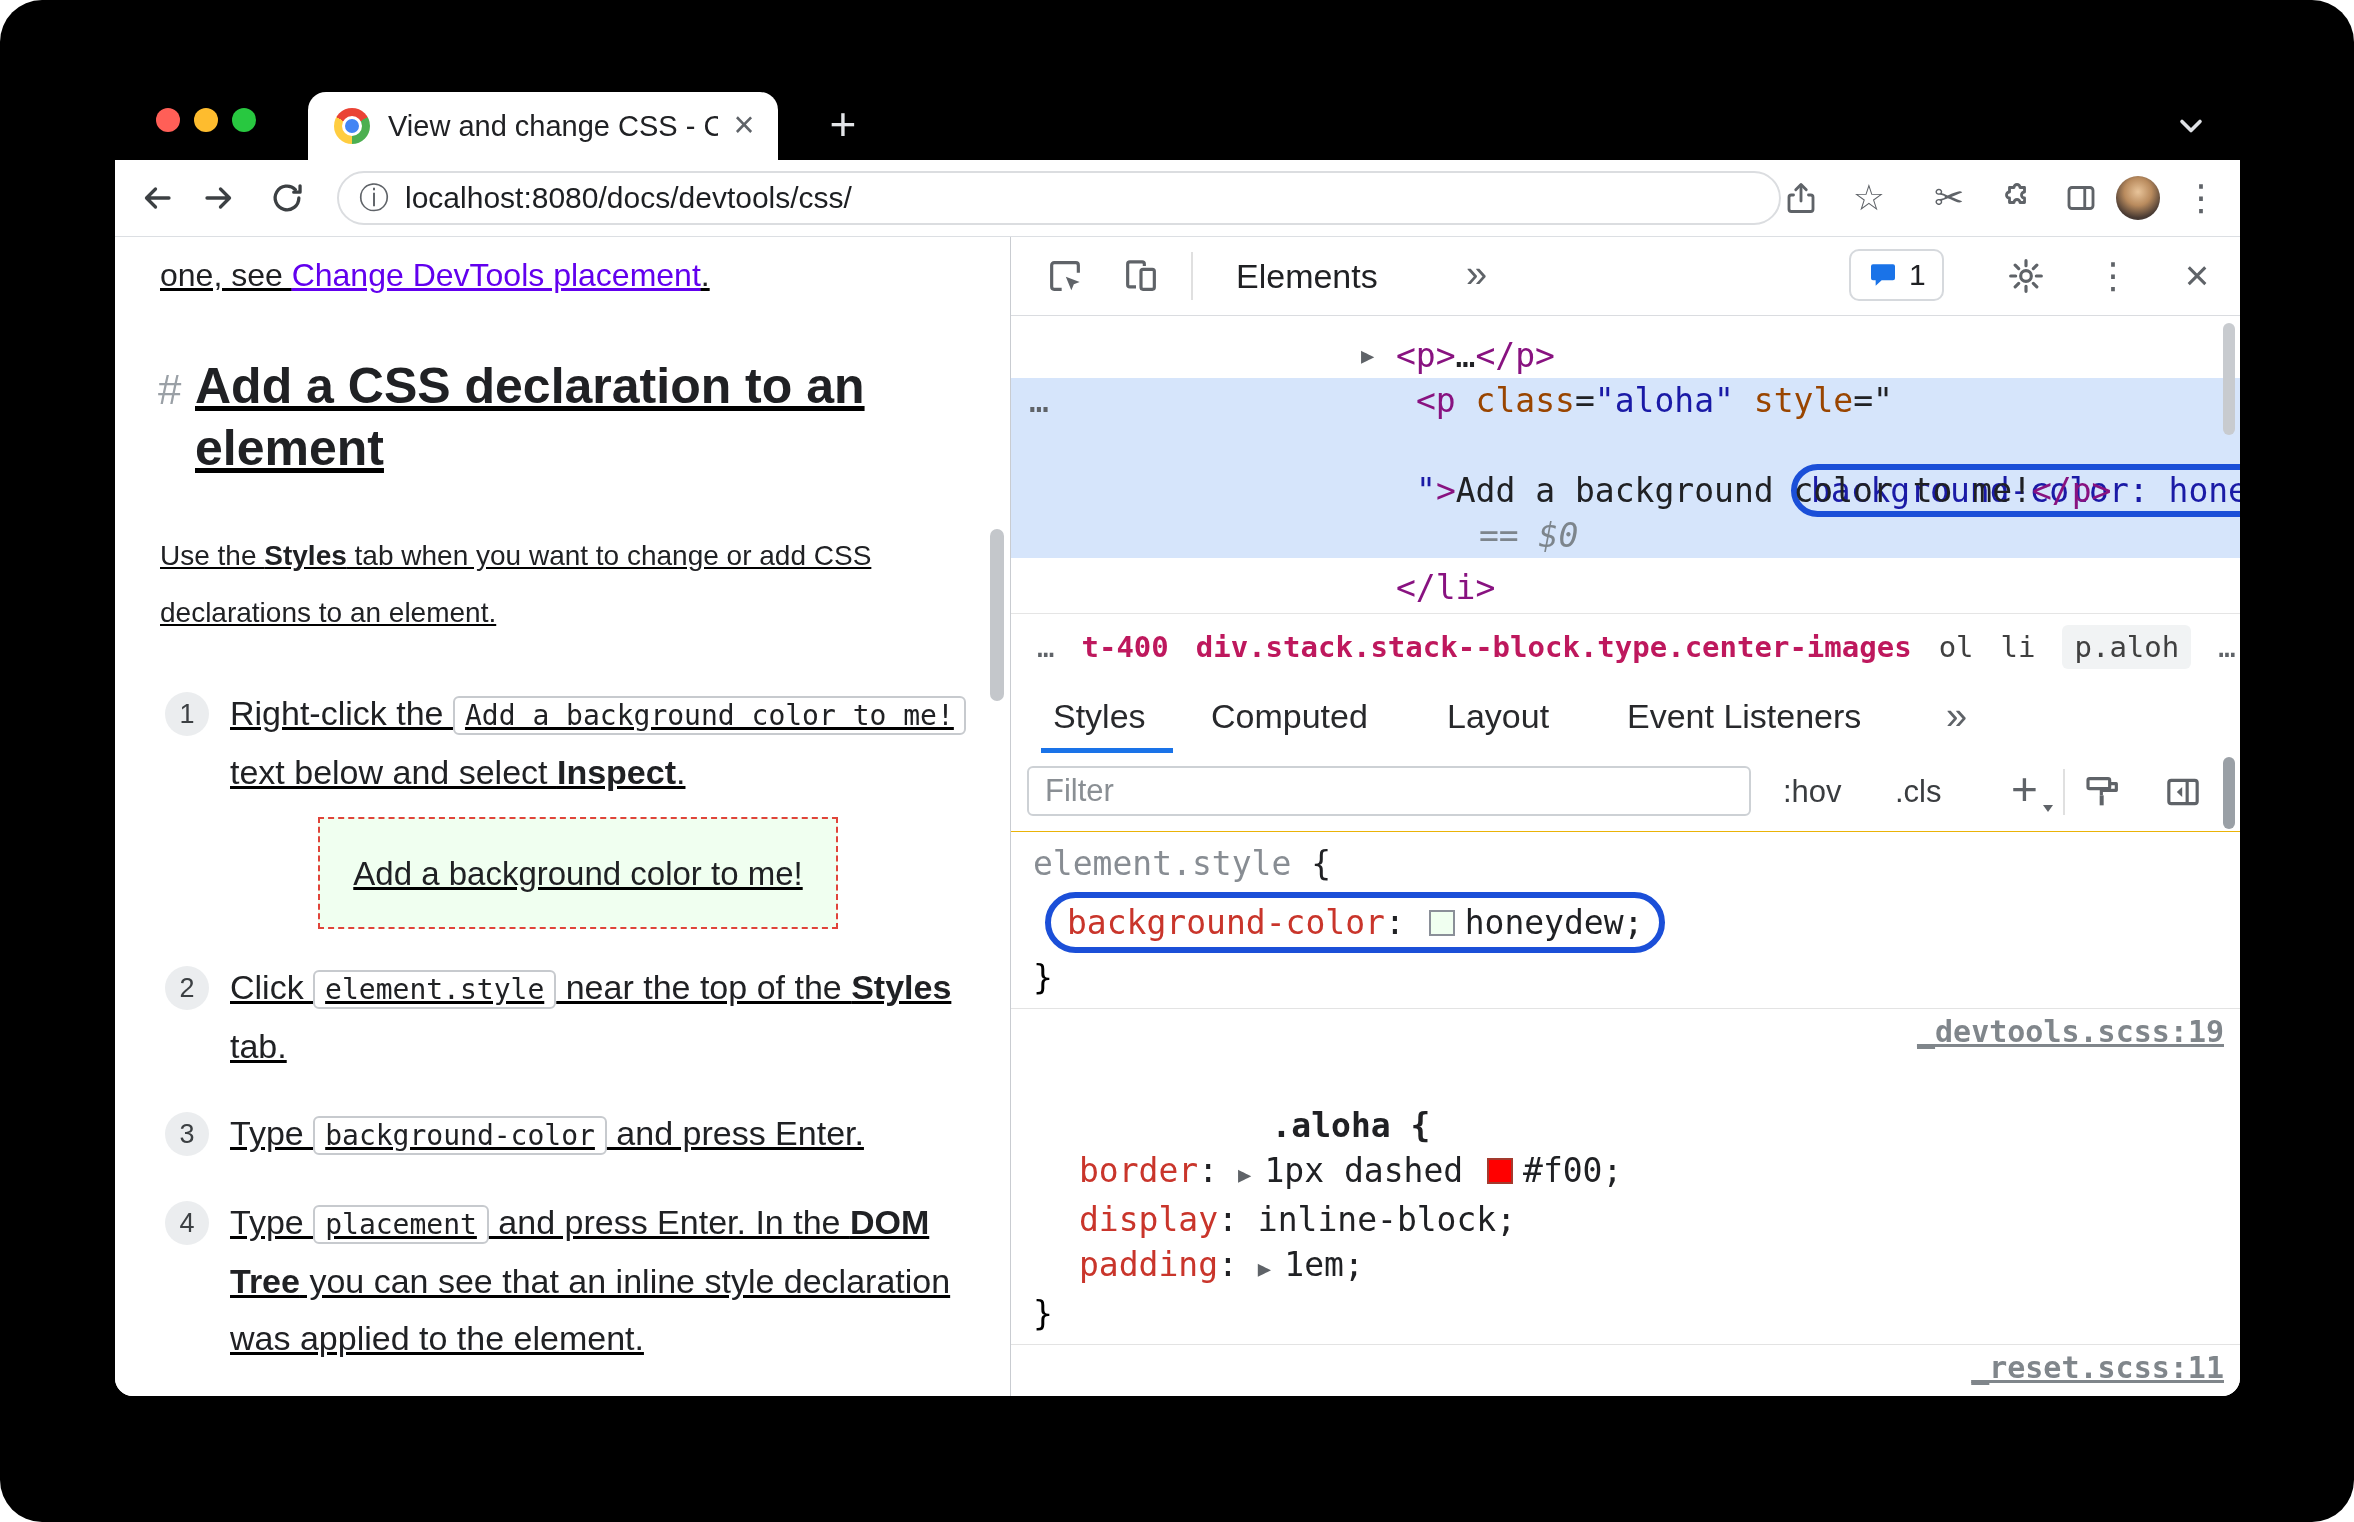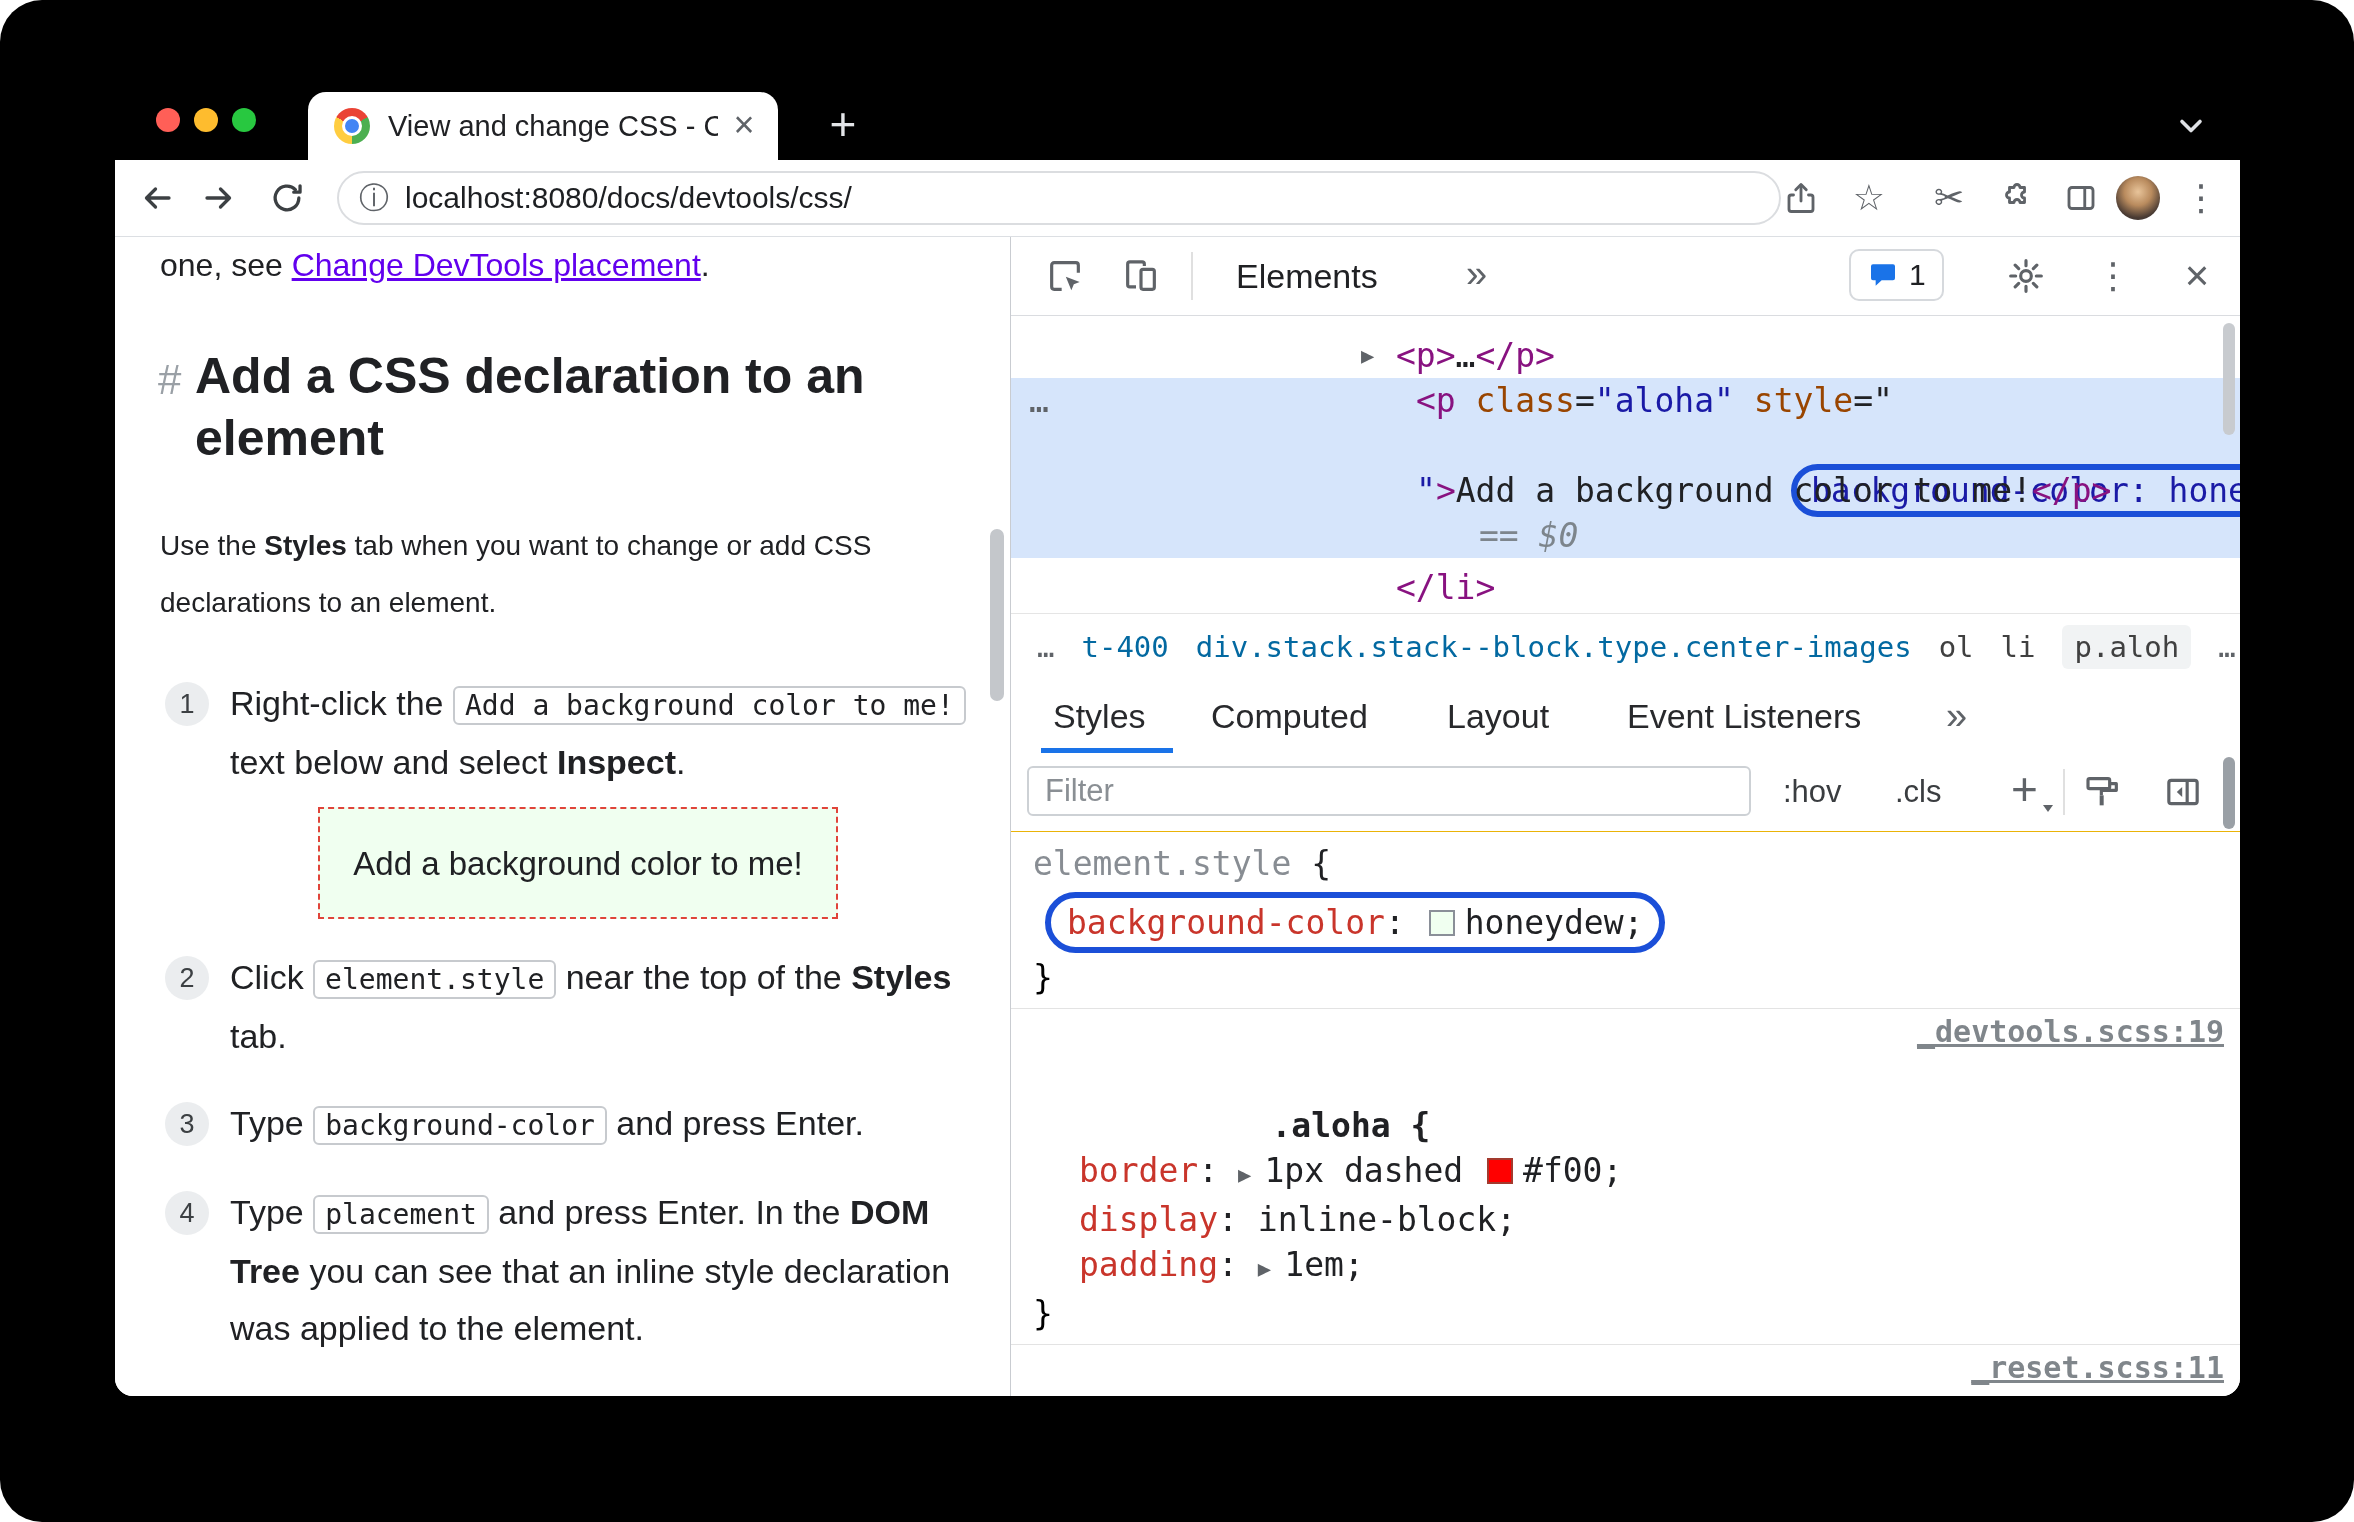--- a/index.html
+++ b/index.html
@@ -32,21 +32,21 @@
   .tb-right{position:absolute;top:20px;width:36px;height:36px;}
   .tb-txticon{position:absolute;top:14px;width:44px;height:48px;line-height:48px;text-align:center;font-size:36px;color:#5f6368;}
   .avatar{position:absolute;left:2001px;top:16px;width:44px;height:44px;border-radius:50%;background:radial-gradient(circle at 50% 36%,#e8c49a 0%,#b98b5e 38%,#4a3b33 72%,#2e2e33 100%);}
 
   
   .content{position:absolute;left:0;top:77px;right:0;bottom:0;}
   .docs{position:absolute;left:0;top:0;bottom:0;width:895px;overflow:hidden;background:#fff;}
   .devtools{position:absolute;left:895px;top:0;bottom:0;right:0;border-left:1px solid #c9ccd1;background:#fff;}
 
   
-  .docs-inner{position:absolute;left:45px;top:4px;width:812px;}
+  .docs-inner{position:absolute;left:45px;top:14px;width:812px;text-decoration:underline;}
   .intro-line{margin-top:2px;font-size:32px;line-height:44px;color:#202124;}
   .doclink{color:#6200ee;text-decoration:underline;}
   .heading{position:relative;margin:58px 0 0 35px;font-size:50px;font-weight:bold;line-height:62px;color:#202124;width:720px;}
   .hash{position:absolute;left:-37px;top:4px;font-size:42px;font-weight:normal;color:#9aa0a6;}
   .lead{margin-top:48px;font-size:28px;line-height:57px;color:#202124;width:852px;}
   .b{font-weight:bold;}
   .chip{font-family:"DejaVu Sans Mono",monospace;font-size:28px;background:#fff;border:2px solid #c7cace;border-radius:6px;padding:1px 10px;display:inline;box-decoration-break:clone;-webkit-box-decoration-break:clone;color:#202124;}
   ol.steps{list-style:none;margin:44px 0 0 0;padding:0;}
   ol.steps li{position:relative;padding-left:70px;margin-bottom:30px;font-size:34px;line-height:57px;color:#202124;width:760px;}
   .step-num{position:absolute;left:5px;top:7px;width:44px;height:44px;border-radius:50%;background:#ebedef;color:#3c4043;font-size:27px;line-height:44px;text-align:center;}
@@ -81,21 +81,21 @@
   .val{color:#1a1aa6;}
   .plain{color:#202124;}
   .gray{color:#7d858c;}
   .ital{font-style:italic;}
   .prop{color:#c9352b;}
   .dim{color:#888d93;}
   .exp{color:#5f6368;font-size:22px;}
 
   .crumbs{position:absolute;left:0;top:376px;right:0;height:66px;border-top:1px solid #e5e5e5;border-bottom:1px solid #dadce0;background:#fff;display:flex;align-items:center;padding-left:26px;font-family:"DejaVu Sans Mono",monospace;font-size:29px;overflow:hidden;white-space:nowrap;}
   .crumbs span{margin-right:27px;}
-  .cr-o{color:#0369a1;}
+  .cr-o{color:#be185d;font-weight:bold;}
   .cr-p{color:#404040;}
   .cr-more{color:#5f6368;}
   .cr-sel{background:#f1f3f4;padding:5px 12px;border-radius:6px;}
 
   .panel-tabs{position:absolute;left:0;top:442px;right:0;height:74px;border-bottom:1px solid #dadce4;background:#fff;}
   .ptab{position:absolute;top:0;height:74px;line-height:74px;font-size:34px;color:#28292c;}
   .ptab-underline{position:absolute;left:30px;bottom:0;width:132px;height:5px;background:var(--accent-blue,#1a73e8);}
 
   .filter-row{position:absolute;left:0;top:516px;right:0;height:78px;border-bottom:1px solid #eab308;background:#fff;}
   .filter-input{position:absolute;left:16px;top:13px;width:724px;height:50px;box-sizing:border-box;border:2px solid #cdd1d5;border-radius:6px;font-size:31px;padding:0 16px;font-family:"Liberation Sans",sans-serif;color:#202124;outline:none;}

